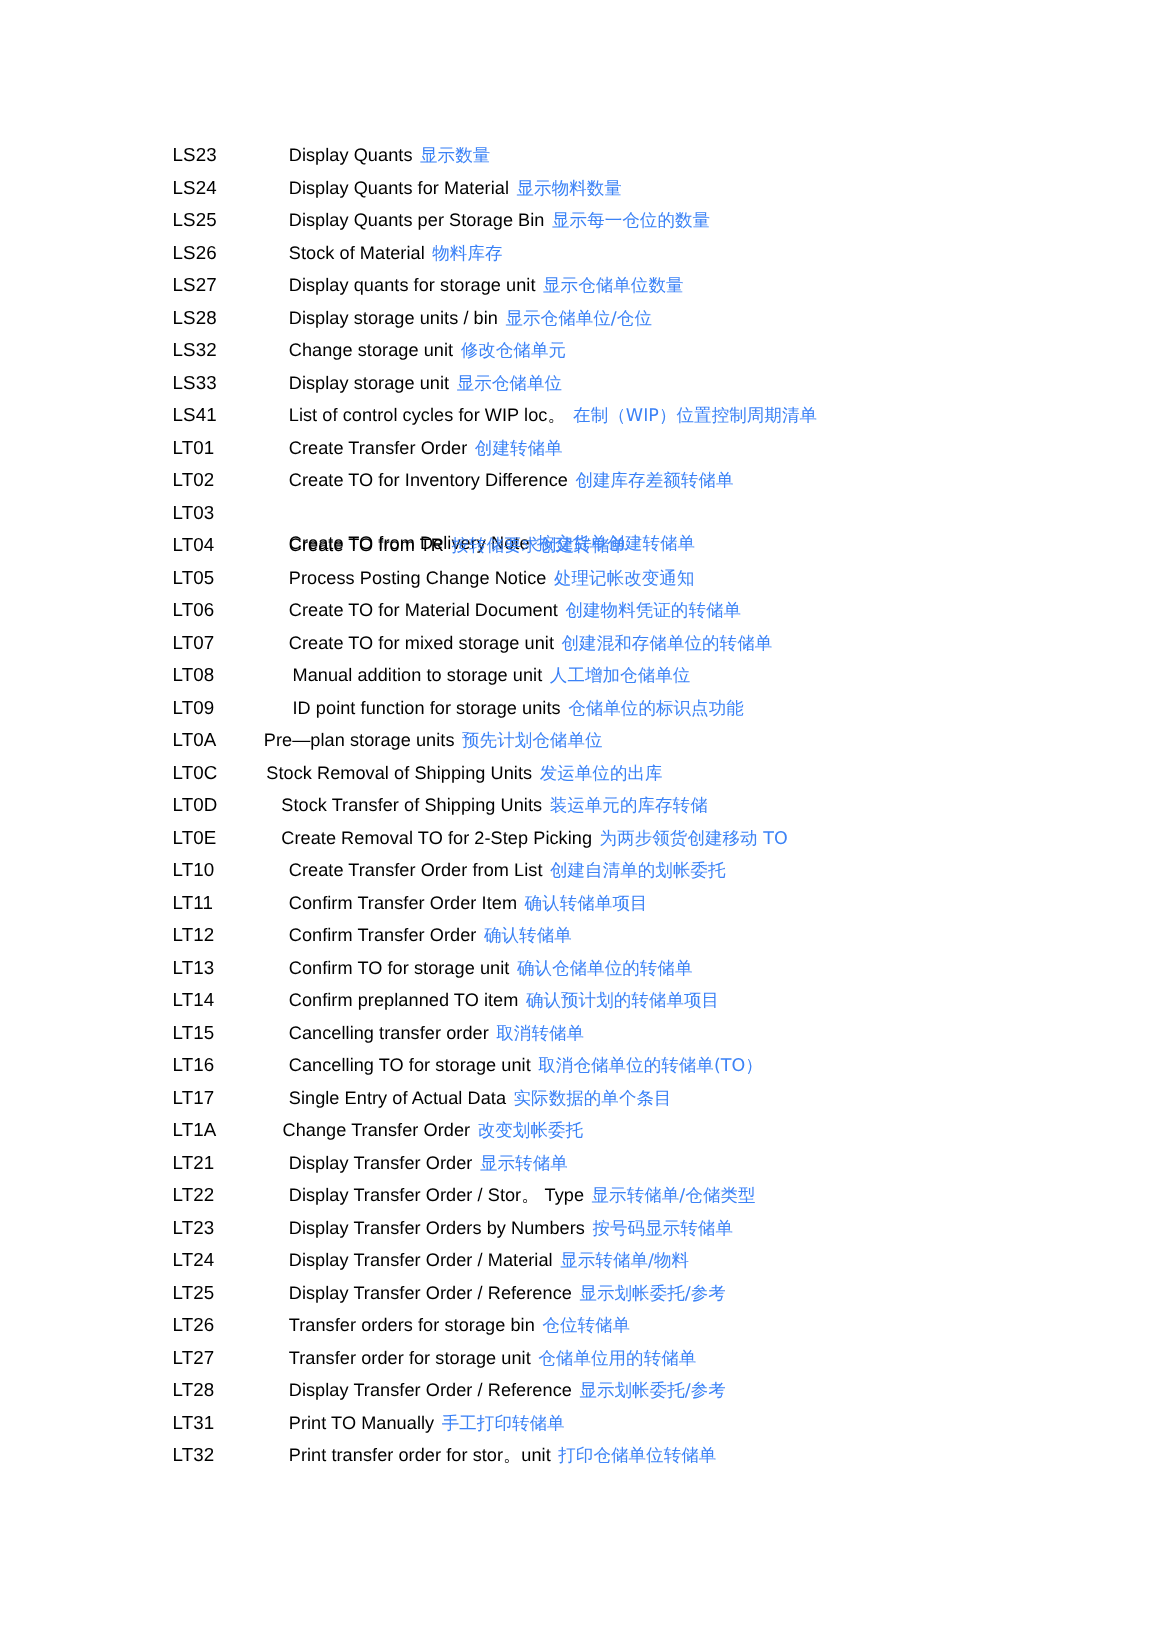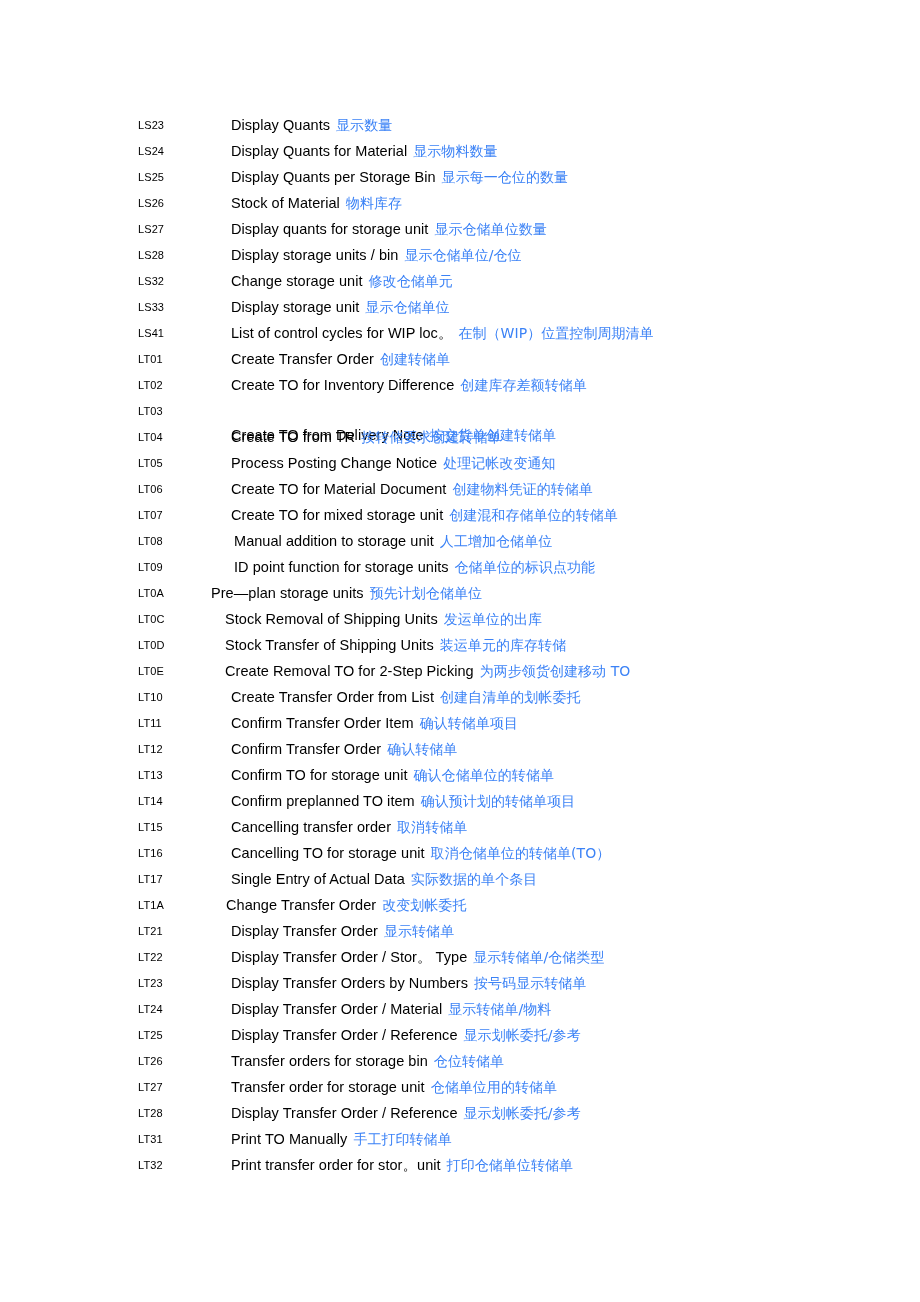--- a/index.html
+++ b/index.html
@@ -24,21 +24,21 @@
   .tcode-row {
     position: relative;
     height: 26px;
     line-height: 26px;
     white-space: nowrap;
   }
   .tcode-code {
     position: absolute;
     left: 138px;
     top: 0;
-    font-size: 11px;
+    font-size: 15px;
     color: #000000;
     letter-spacing: 0.1px;
   }
   .tcode-desc {
     position: absolute;
     top: 0;
     font-size: 14.5px;
     color: #000000;
     letter-spacing: 0.05px;
   }
@@ -128,21 +128,21 @@
       <div class="tcode-row">
         <span class="tcode-code">LT09</span>
         <span class="tcode-desc" style="left: 234px;"><span class="en">ID point function for storage units</span><span class="gap"></span><span class="cn">仓储单位的标识点功能</span></span>
       </div>
       <div class="tcode-row">
         <span class="tcode-code">LT0A</span>
         <span class="tcode-desc" style="left: 211px;"><span class="en">Pre—plan storage units</span><span class="gap"></span><span class="cn">预先计划仓储单位</span></span>
       </div>
       <div class="tcode-row">
         <span class="tcode-code">LT0C</span>
-        <span class="tcode-desc" style="left: 225px;"><span class="en">Stock Removal of Shipping Units</span><span class="gap"></span><span class="cn">发运单位的出库</span></span>
+        <span class="tcode-desc" style="left: 213px;"><span class="en">Stock Removal of Shipping Units</span><span class="gap"></span><span class="cn">发运单位的出库</span></span>
       </div>
       <div class="tcode-row">
         <span class="tcode-code">LT0D</span>
         <span class="tcode-desc" style="left: 225px;"><span class="en">Stock Transfer of Shipping Units</span><span class="gap"></span><span class="cn">装运单元的库存转储</span></span>
       </div>
       <div class="tcode-row">
         <span class="tcode-code">LT0E</span>
         <span class="tcode-desc" style="left: 225px;"><span class="en">Create Removal TO for 2-Step Picking</span><span class="gap"></span><span class="cn">为两步领货创建移动 TO</span></span>
       </div>
       <div class="tcode-row">

